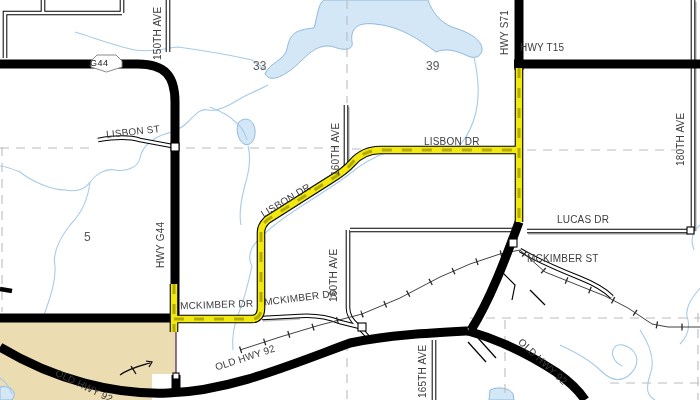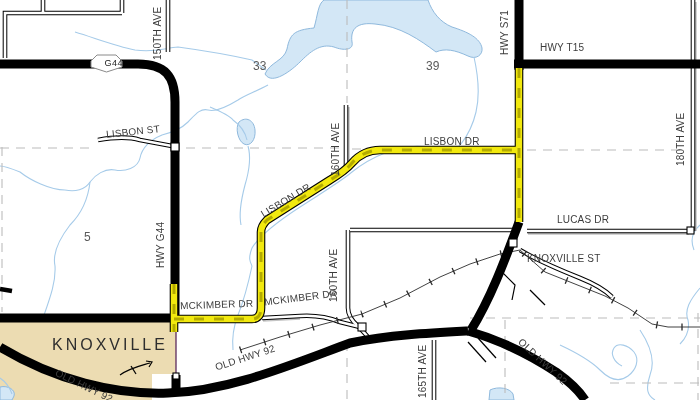--- a/index.html
+++ b/index.html
@@ -5,21 +5,21 @@
   html,body{margin:0;padding:0;background:#fff;}
   .map{position:relative;width:700px;height:400px;background:#fff;overflow:hidden;
        font-family:"Liberation Sans",sans-serif;}
   .map svg{position:absolute;left:0;top:0;}
   .lbl{position:absolute;font-size:10px;color:var(--label);white-space:nowrap;
        letter-spacing:.2px;line-height:1;}
   .vert{transform:rotate(-90deg);transform-origin:0 0;}
   .sec{font-size:12px;color:var(--section_num);}
   .town{font-size:16px;letter-spacing:3px;color:#2e2e2e;}
   .shield{position:absolute;left:90px;top:54px;width:33px;height:19px;}
-  .shield .txt{position:absolute;left:0;top:4px;width:33px;text-align:right;
+  .shield .txt{position:absolute;left:0;top:4px;width:33px;text-align:left;
        font-size:9px;color:#1a1a1a;letter-spacing:.5px;}
   
   .water{fill:var(--water);stroke:var(--water_edge);stroke-width:1;}
   .stream{fill:none;stroke:var(--stream);stroke-width:1.1;}
   .dash{fill:none;stroke:var(--section_line);stroke-width:1.1;stroke-dasharray:9 7;}
   .city{fill:var(--city_fill);}
   .bound{fill:none;stroke:var(--boundary);stroke-width:1.3;}
   .shadow{fill:none;stroke:#c4c4c4;stroke-width:3.5;}
   .case{fill:none;stroke:#000;stroke-width:4.6;}
   .fillw{fill:none;stroke:#fff;stroke-width:2.6;}
@@ -189,30 +189,29 @@
   </div>
 
   <div class="lbl vert" style="left:153px;top:60px;">150TH AVE</div>
   <div class="lbl" style="left:106px;top:127px;transform:rotate(-6deg);">LISBON ST</div>
   <div class="lbl vert" style="left:156px;top:268px;">HWY G44</div>
   <div class="lbl vert" style="left:331px;top:176px;">160TH AVE</div>
   <div class="lbl vert" style="left:329px;top:302px;">160TH AVE</div>
   <div class="lbl" style="left:262px;top:210px;transform:rotate(-31deg);transform-origin:0 50%;">LISBON DR</div>
   <div class="lbl" style="left:424px;top:137px;">LISBON DR</div>
   <div class="lbl vert" style="left:500px;top:55px;">HWY S71</div>
-  <div class="lbl" style="left:540px;top:43px;">HWY T15</div>
+  <div class="lbl" style="left:520px;top:43px;">HWY T15</div>
   <div class="lbl vert" style="left:676px;top:166px;">180TH AVE</div>
   <div class="lbl" style="left:549px;top:215px;padding-left:8px;">LUCAS DR</div>
-  <div class="lbl" style="left:527px;top:254px;">KNOXVILLE ST</div>
+  <div class="lbl" style="left:527px;top:254px;">MCKIMBER ST</div>
   <div class="lbl" style="left:180px;top:300px;transform:rotate(-2deg);">MCKIMBER DR</div>
   <div class="lbl" style="left:264px;top:293px;transform:rotate(-7deg);">MCKIMBER DR</div>
   <div class="lbl vert" style="left:418px;top:398px;">165TH AVE</div>
   <div class="lbl" style="left:58px;top:368px;transform:rotate(26deg);transform-origin:0 0;">OLD HWY 92</div>
   <div class="lbl" style="left:214px;top:363px;transform:rotate(-18deg);transform-origin:0 0;">OLD HWY 92</div>
   <div class="lbl" style="left:523px;top:337px;transform:rotate(43deg);transform-origin:0 0;">OLD HWY 92</div>
 
   <div class="lbl sec" style="left:253px;top:60px;">33</div>
   <div class="lbl sec" style="left:426px;top:60px;">39</div>
   <div class="lbl sec" style="left:84px;top:231px;">5</div>
 
-  <div class="lbl town" style="left:52px;top:337px;">KNOXVILLE</div>
 
 </div>
 
 </body></html>

